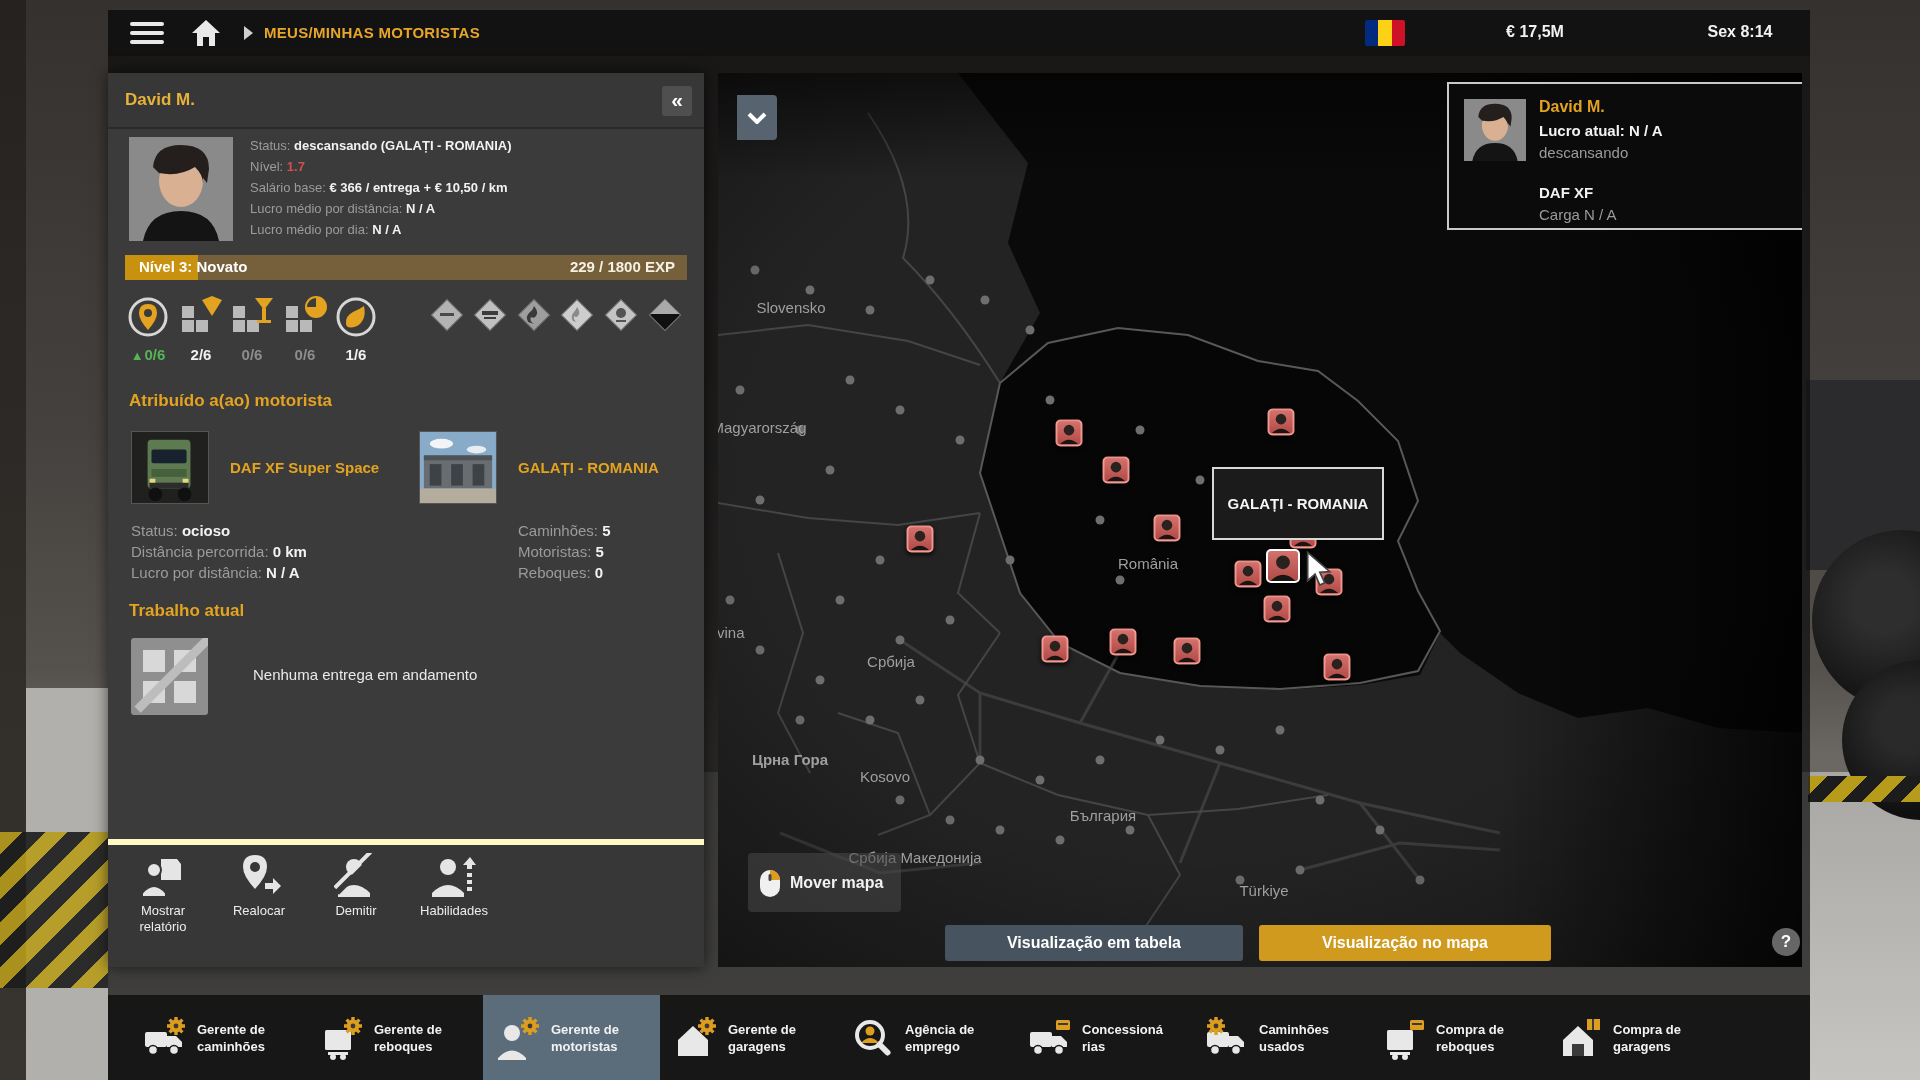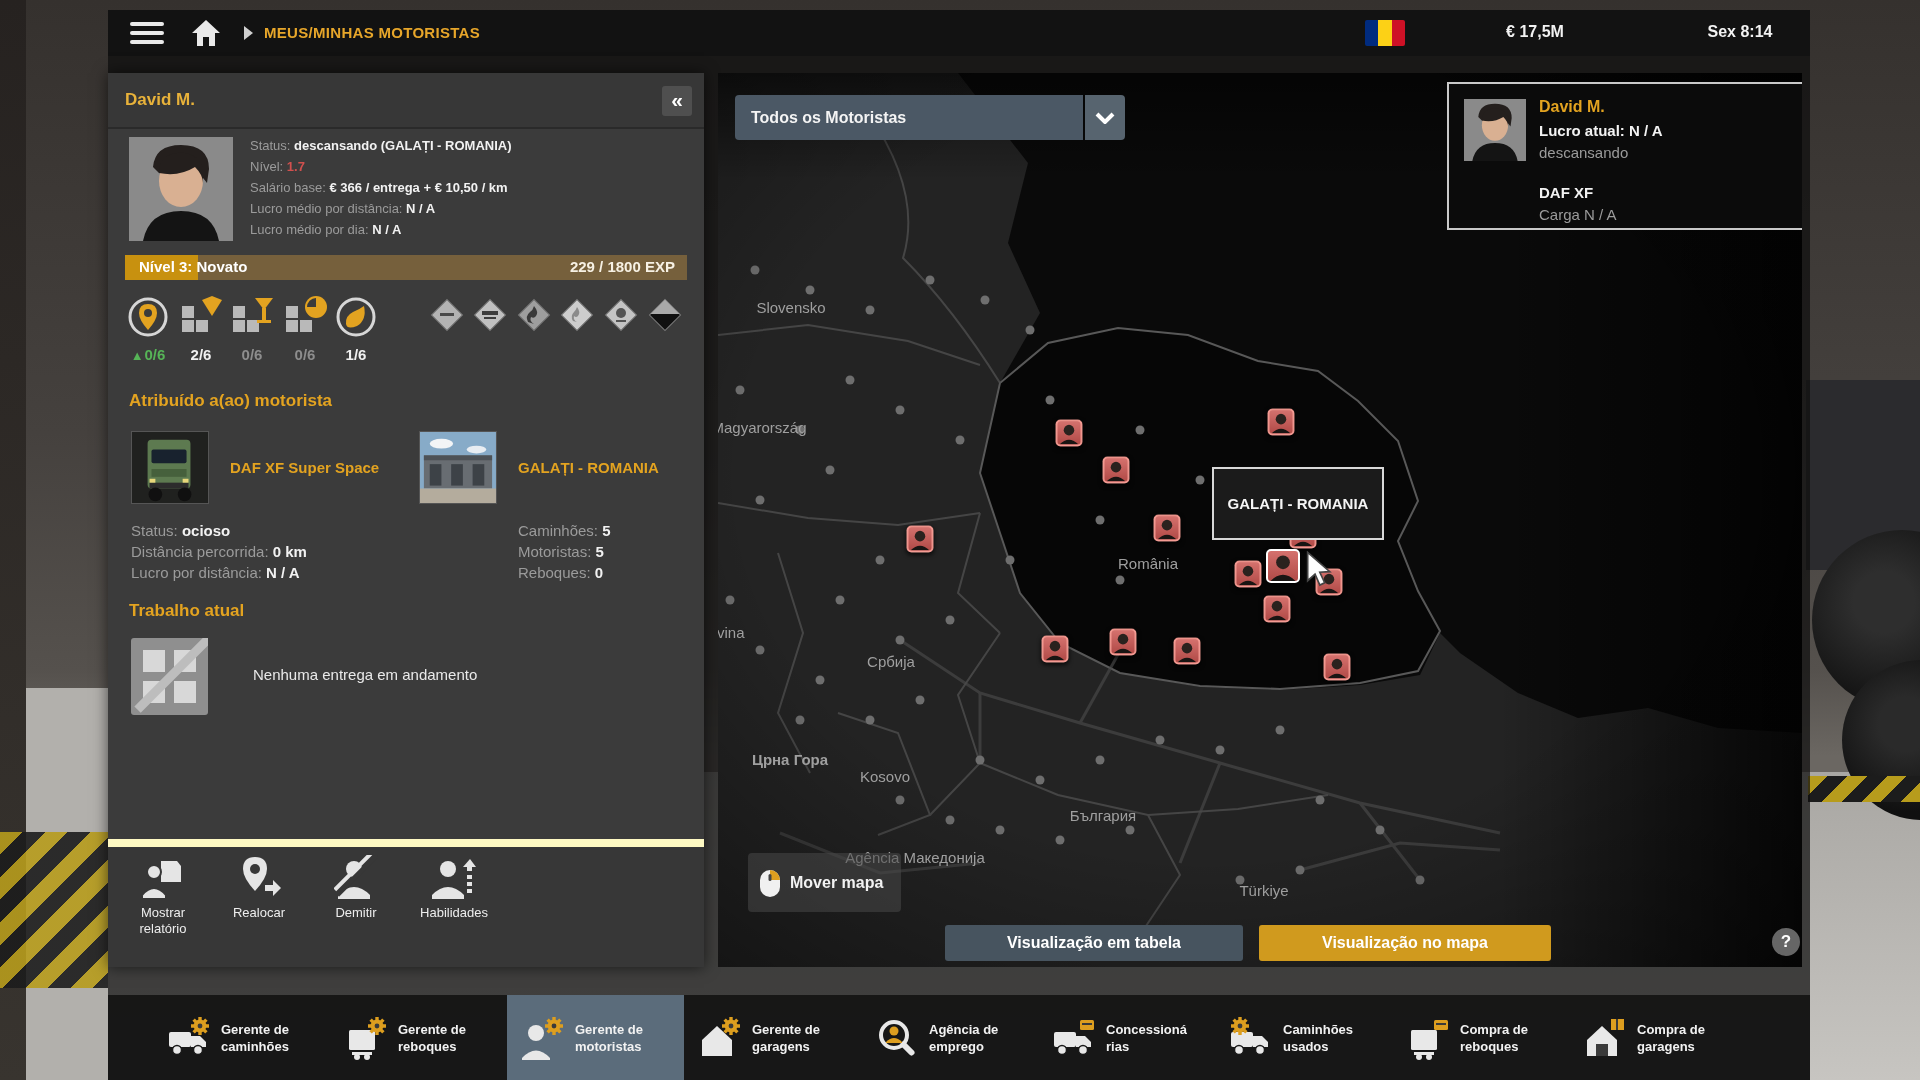--- a/index.html
+++ b/index.html
@@ -67,21 +67,21 @@
 
   .section-heading { position:absolute; left:21px; color:#e3a320; font-size:17px; font-weight:bold; }
   .assign-thumb { position:absolute; width:78px; height:73px; background:#242424; border:1px solid #555; }
   .assign-label { position:absolute; color:#e3a320; font-size:15px; font-weight:bold; }
   .stats { position:absolute; font-size:15px; line-height:21px; }
   .stats .lbl { color:#9b9b9b; } .stats .val { color:#f2f2f2; font-weight:bold; }
 
   .job-icon { position:absolute; left:23px; top:565px; width:77px; height:77px; background:#8f8f8f; border-radius:3px; }
   .job-text { position:absolute; left:145px; top:593px; color:#e9e9e9; font-size:15px; }
 
-  .actions-bar { position:absolute; left:0; bottom:0; width:100%; height:128px; background:#373737; border-top:8px solid #fef9c3; }
+  .actions-bar { position:absolute; left:0; bottom:0; width:100%; height:128px; background:#373737; border-top:6px solid #fef9c3; }
   .action-btn { position:absolute; top:8px; width:94px; text-align:center; cursor:pointer; }
   .action-btn svg { width:44px; height:44px; }
   .action-btn .albl { display:block; margin:2px auto 0; width:86px; color:#ededed; font-size:13px; line-height:16px; }
 
   
   .map-panel { position:absolute; left:718px; top:73px; width:1084px; height:894px; background:#1d1d1d; overflow:hidden; }
   .map-svg { position:absolute; left:0; top:0; }
   .map-vignette { position:absolute; inset:0; pointer-events:none;
      background:radial-gradient(ellipse at 45% 45%, transparent 55%, rgba(0,0,0,.5) 100%),
                 linear-gradient(90deg, transparent 72%, rgba(0,0,0,.75) 100%),
@@ -118,21 +118,21 @@
   .view-btn { position:absolute; top:852px; height:36px; z-index:10; border-radius:3px; display:flex;
               align-items:center; justify-content:center; color:#fff; font-size:16px; font-weight:bold; cursor:pointer; }
   .view-table { left:227px; width:298px; background:#47545f; }
   .view-map   { left:541px; width:292px; background:#d09a1e; }
   .help-circle { position:absolute; left:1054px; top:855px; width:28px; height:28px; border-radius:50%; z-index:10;
                  background:rgba(120,120,120,.85); color:#fff; font-size:17px; font-weight:bold;
                  display:flex; align-items:center; justify-content:center; cursor:pointer; }
 
   
   .navbar { position:absolute; left:108px; top:995px; width:1702px; height:85px; background:rgba(16,16,16,.96);
-            display:flex; padding-left:45px; }
+            display:flex; padding-left:21px; }
   .nav-item { width:177px; height:85px; display:flex; align-items:center; gap:10px; padding-left:14px; cursor:pointer; }
   .nav-item.selected { background:#5b6c7b; }
   .nav-item svg { width:44px; height:44px; flex:none; }
   .nav-label { color:#f2f2f2; font-size:13px; font-weight:bold; line-height:17px; white-space:pre-line; }
 </style>
 </head>
 <body>
 
 <div class="screen">
 
@@ -468,21 +468,21 @@
     <div class="map-vignette"></div>
     <div id="labels-layer">
         <div class="country-label" style="left: 73px; top: 234px;">Slovensko</div>
         <div class="country-label" style="left: 41px; top: 354px;">Magyarország</div>
         <div class="country-label" style="left: 430px; top: 490px;">România</div>
         <div class="country-label" style="left: -6px; top: 559px;">rcegovina</div>
         <div class="country-label" style="left: 173px; top: 588px;">Србија</div>
         <div class="country-label" style="left: 72px; top: 686px; font-weight: bold;">Црна Гора</div>
         <div class="country-label" style="left: 167px; top: 703px;">Kosovo</div>
         <div class="country-label" style="left: 385px; top: 742px;">България</div>
-        <div class="country-label" style="left: 197px; top: 784px;">Agência Македонија</div>
+        <div class="country-label" style="left: 197px; top: 784px;">Србија Македонија</div>
         <div class="country-label" style="left: 546px; top: 817px;">Türkiye</div>
       </div>
     <div id="markers-layer">
         <div class="marker" style="left: 351px; top: 360px;">
           <svg viewBox="0 0 24 24">
             <circle cx="12" cy="9" r="5.5" fill="#2a221e"></circle>
             <path d="M2 24 q10 -10 20 0 z" fill="#191513"></path>
           </svg>
         </div>
         <div class="marker" style="left: 563px; top: 349px;">
@@ -566,21 +566,20 @@
       </div>
 
     <div class="map-tooltip">GALAȚI - ROMANIA</div>
     <div class="cursor">
       <svg viewBox="0 0 24 26">
           <path d="M4 1 L4 21 L9.2 16.4 L12.6 24 L16 22.4 L12.6 15 L19.6 14.6 Z" fill="#fdfdfd" stroke="#444" stroke-width="1.2"></path>
         </svg>
     </div>
 
     <div class="filter-dropdown">
-      <div class="filter-main">Todos os Motoristas</div>
       <div class="filter-chevron">
         <svg width="20" height="12" viewBox="0 0 20 12">
             <polyline points="2,2 10,10 18,2" fill="none" stroke="#fff" stroke-width="4"></polyline>
           </svg>
       </div>
     </div>
 
     <div class="hover-card">
       <div class="hc-portrait">
         <svg viewBox="0 0 104 104">

